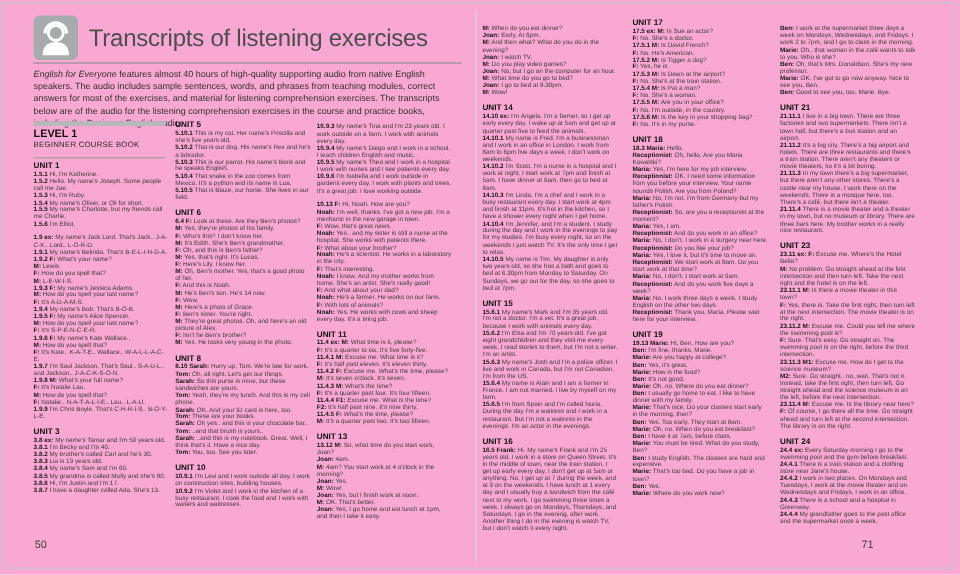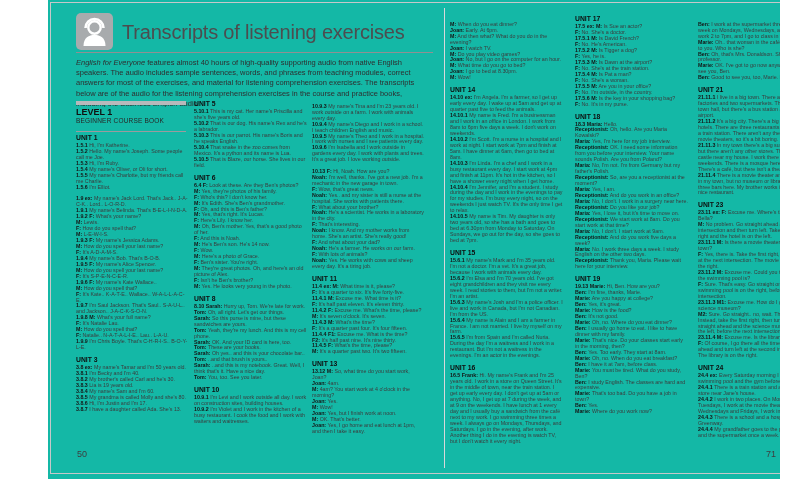--- a/index.html
+++ b/index.html
@@ -1,17 +1,17 @@
 <!DOCTYPE html>
 <html><head>
 <meta charset="utf-8">
 <style>
   html,body{margin:0;padding:0;background:#ffffff;}
-  #book{position:relative;width:732px;height:479px;background:#14b8a6;overflow:hidden;
-        font-family:"Liberation Sans",sans-serif;margin-left:48px;}
+  #book{position:relative;width:800px;height:479px;background:#f9a8d4;overflow:hidden;
+        font-family:"Liberation Sans",sans-serif;}
   #frame{position:absolute;left:2px;top:2px;width:792px;height:470px;border:1px solid #c6c7c9;}
   #gutter{position:absolute;left:396px;top:8px;width:1px;height:460px;background:#d8d8da;}
 
   
   #hdr-icon{position:absolute;left:28px;top:13px;width:37px;height:37px;background:#a8abad;border-radius:5px;}
   #page-title{position:absolute;left:74px;top:21px;font-size:20px;font-weight:400;color:#4c4d4f;letter-spacing:-0.2px;white-space:nowrap;}
   #hdr-rule{position:absolute;left:28px;top:52px;width:357px;height:1px;background:#8f9092;}
   #intro{position:absolute;left:28px;top:57px;width:714px;transform:scale(.5);transform-origin:0 0;
          font-size:15px;line-height:20.6px;color:#2f2f30;}
   #intro .lead{font-style:italic;}

